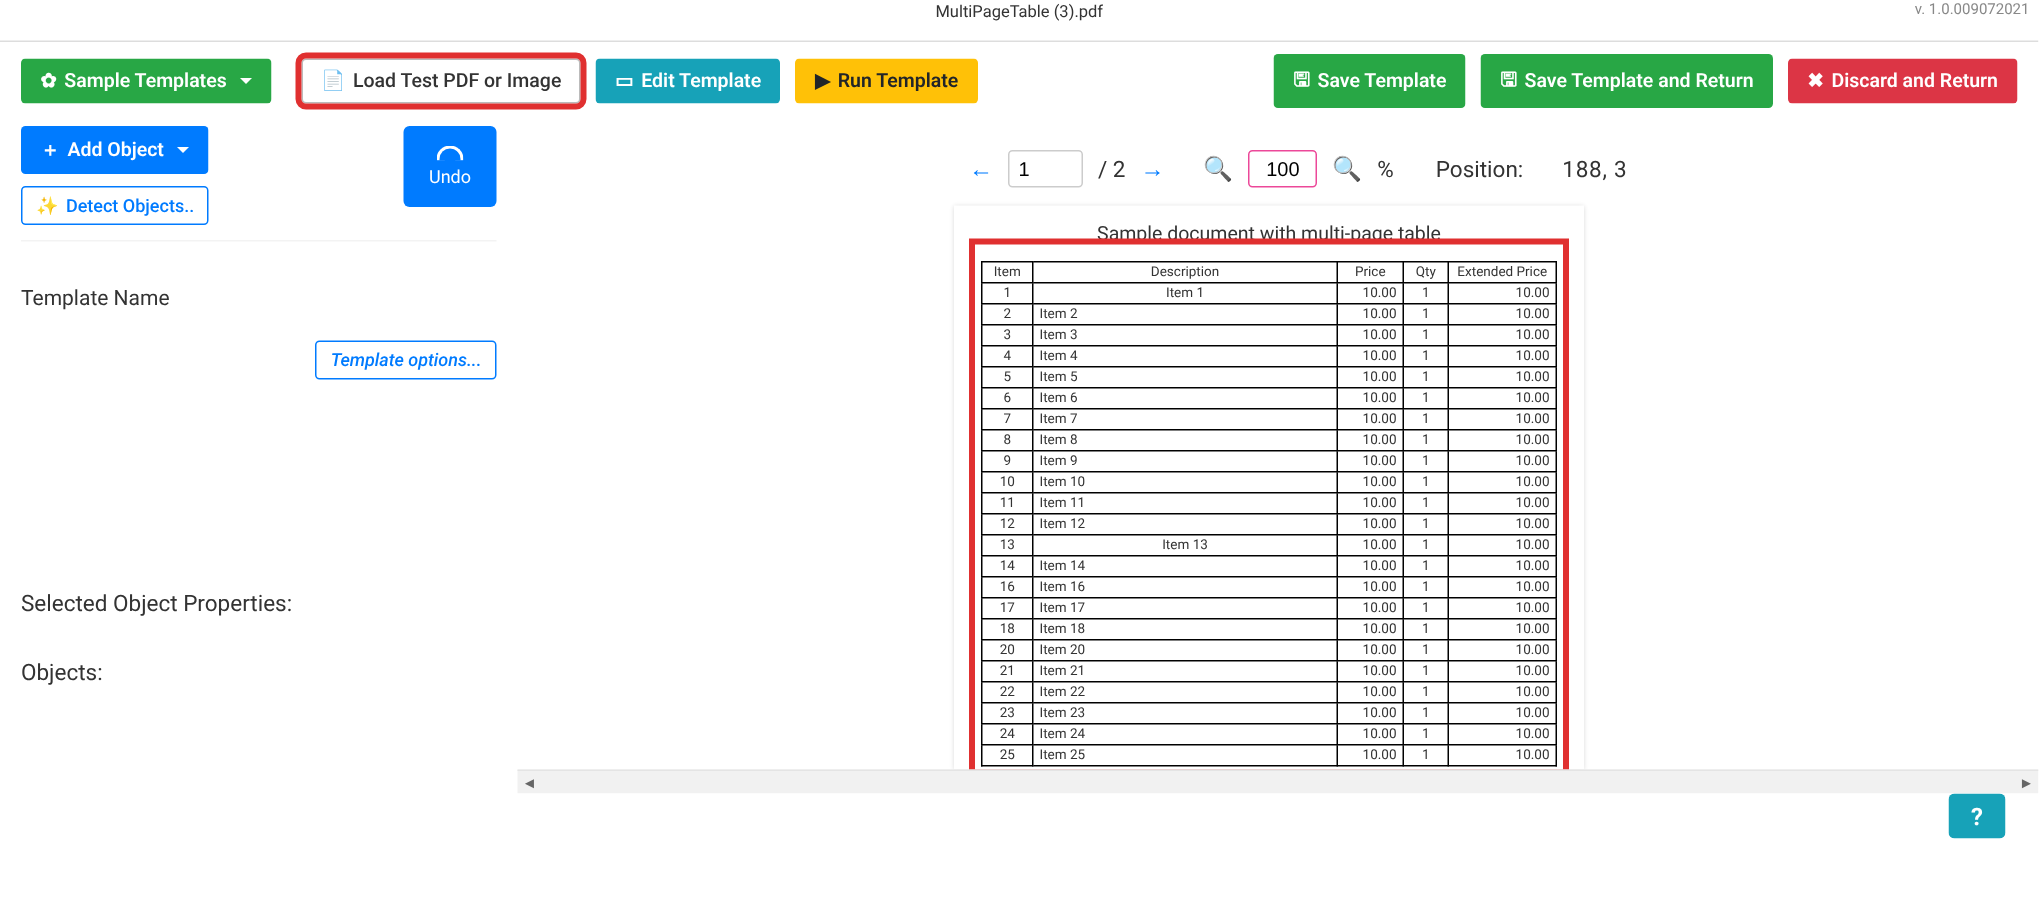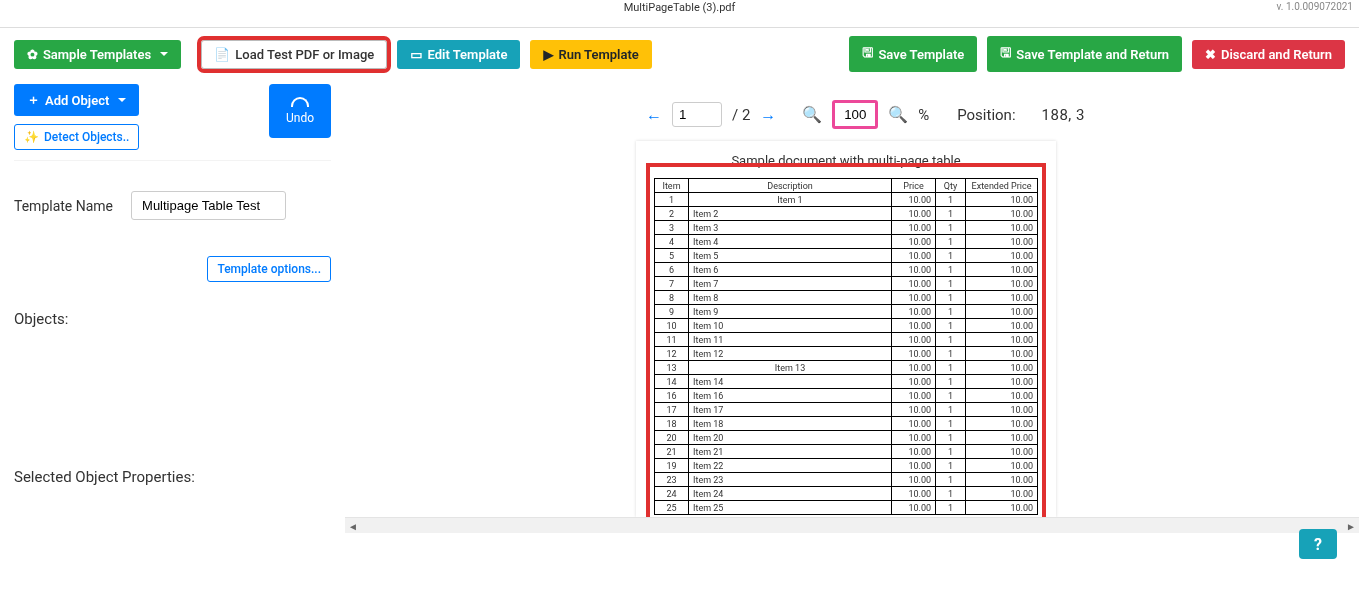--- a/index.html
+++ b/index.html
@@ -86,35 +86,35 @@
     border-radius: 12px 12px 0 0;
     position: relative;
     margin-bottom: 4px;
   }
   .section-hr { border: none; border-top: 1px solid #f3f3f3; margin: 10px 0; }
   .tpl-row { display:flex; align-items:center; gap:18px; margin-top:30px;}
   .tpl-label { font-size: 14px; }
   .tpl-input {
     border: 1px solid #ccc; border-radius: 3px; padding: 6px 10px; width: 155px; font-size: 13px;
   }
-  .tpl-options-wrap { display:flex; justify-content:flex-end; margin-top: 36px;}
+  .tpl-options-wrap { display:flex; justify-content:flex-end; margin-top: 20px; font-style: italic;}
   .section-head { font-size: 15px; margin-top: 28px; }
   .viewer-area {
     margin-left: 345px;
     border-left: 1px solid #fff;
   }
   .viewer-toolbar {
     display:flex; align-items:center; gap:10px;
     padding: 20px 0 6px 300px;
     font-size: 15px;
     color: #333;
   }
   .arrow { color:#007bff; font-weight:bold; cursor:pointer; font-size:16px; user-select:none;}
   .num-input { width:50px; padding:4px 6px; border:1px solid #ccc; border-radius:3px; text-align:left;}
-  .zoom-input { width:46px; padding:4px 6px; border:3px solid #ec4899; border-radius:3px; text-align:center;}
+  .zoom-input { width:46px; padding:4px 6px; border:1px solid #ec4899; border-radius:3px; text-align:center;}
   .mag { color:#007bff; font-size:16px; cursor:pointer;}
   .vt-label { margin-left: 18px; }
   .vt-val { margin-left: 16px; letter-spacing: .5px;}
   .page-canvas {
     width: 420px;
     margin: 6px 0 0 290px;
     background:#fff;
     box-shadow: 0 0 3px rgba(0,0,0,.15);
     padding: 12px 18px 2px;
     position: relative;
@@ -226,31 +226,30 @@
     <div class="undo-btn">
       <span class="arc"></span>
       <span>Undo</span>
     </div>
   </div>
 
   <hr class="section-hr">
 
   <div class="tpl-row">
     <span class="tpl-label">Template Name</span>
-    <input class="tpl-input" value="Multipage Table Test" style="">
   </div>
   <div class="tpl-options-wrap">
     <span class="btn btn-outline-blue">
       <span>Template options...</span>
     </span>
   </div>
 
+  <div class="section-head" style="margin-top:140px;">Selected Object Properties:</div>
+
   <div class="section-head">Objects:</div>
-
-  <div class="section-head" style="margin-top:140px;">Selected Object Properties:</div>
 </div>
 
 <div class="viewer-area">
   <div class="viewer-toolbar">
     <span class="arrow">←</span>
     <input class="num-input" value="1" style="">
     <span>/ 2</span>
     <span class="arrow">→</span>
     <span style="width:6px"></span>
     <span class="mag">🔍</span>
@@ -402,21 +401,21 @@
             <td class="col-ext">10.00</td>
           </tr>
           <tr>
             <td class="col-item">21</td>
             <td class="col-desc" style="text-align:left">Item 21</td>
             <td class="col-price">10.00</td>
             <td class="col-qty">1</td>
             <td class="col-ext">10.00</td>
           </tr>
           <tr>
-            <td class="col-item">19</td>
+            <td class="col-item">22</td>
             <td class="col-desc" style="text-align:left">Item 22</td>
             <td class="col-price">10.00</td>
             <td class="col-qty">1</td>
             <td class="col-ext">10.00</td>
           </tr>
           <tr>
             <td class="col-item">23</td>
             <td class="col-desc" style="text-align:left">Item 23</td>
             <td class="col-price">10.00</td>
             <td class="col-qty">1</td>

